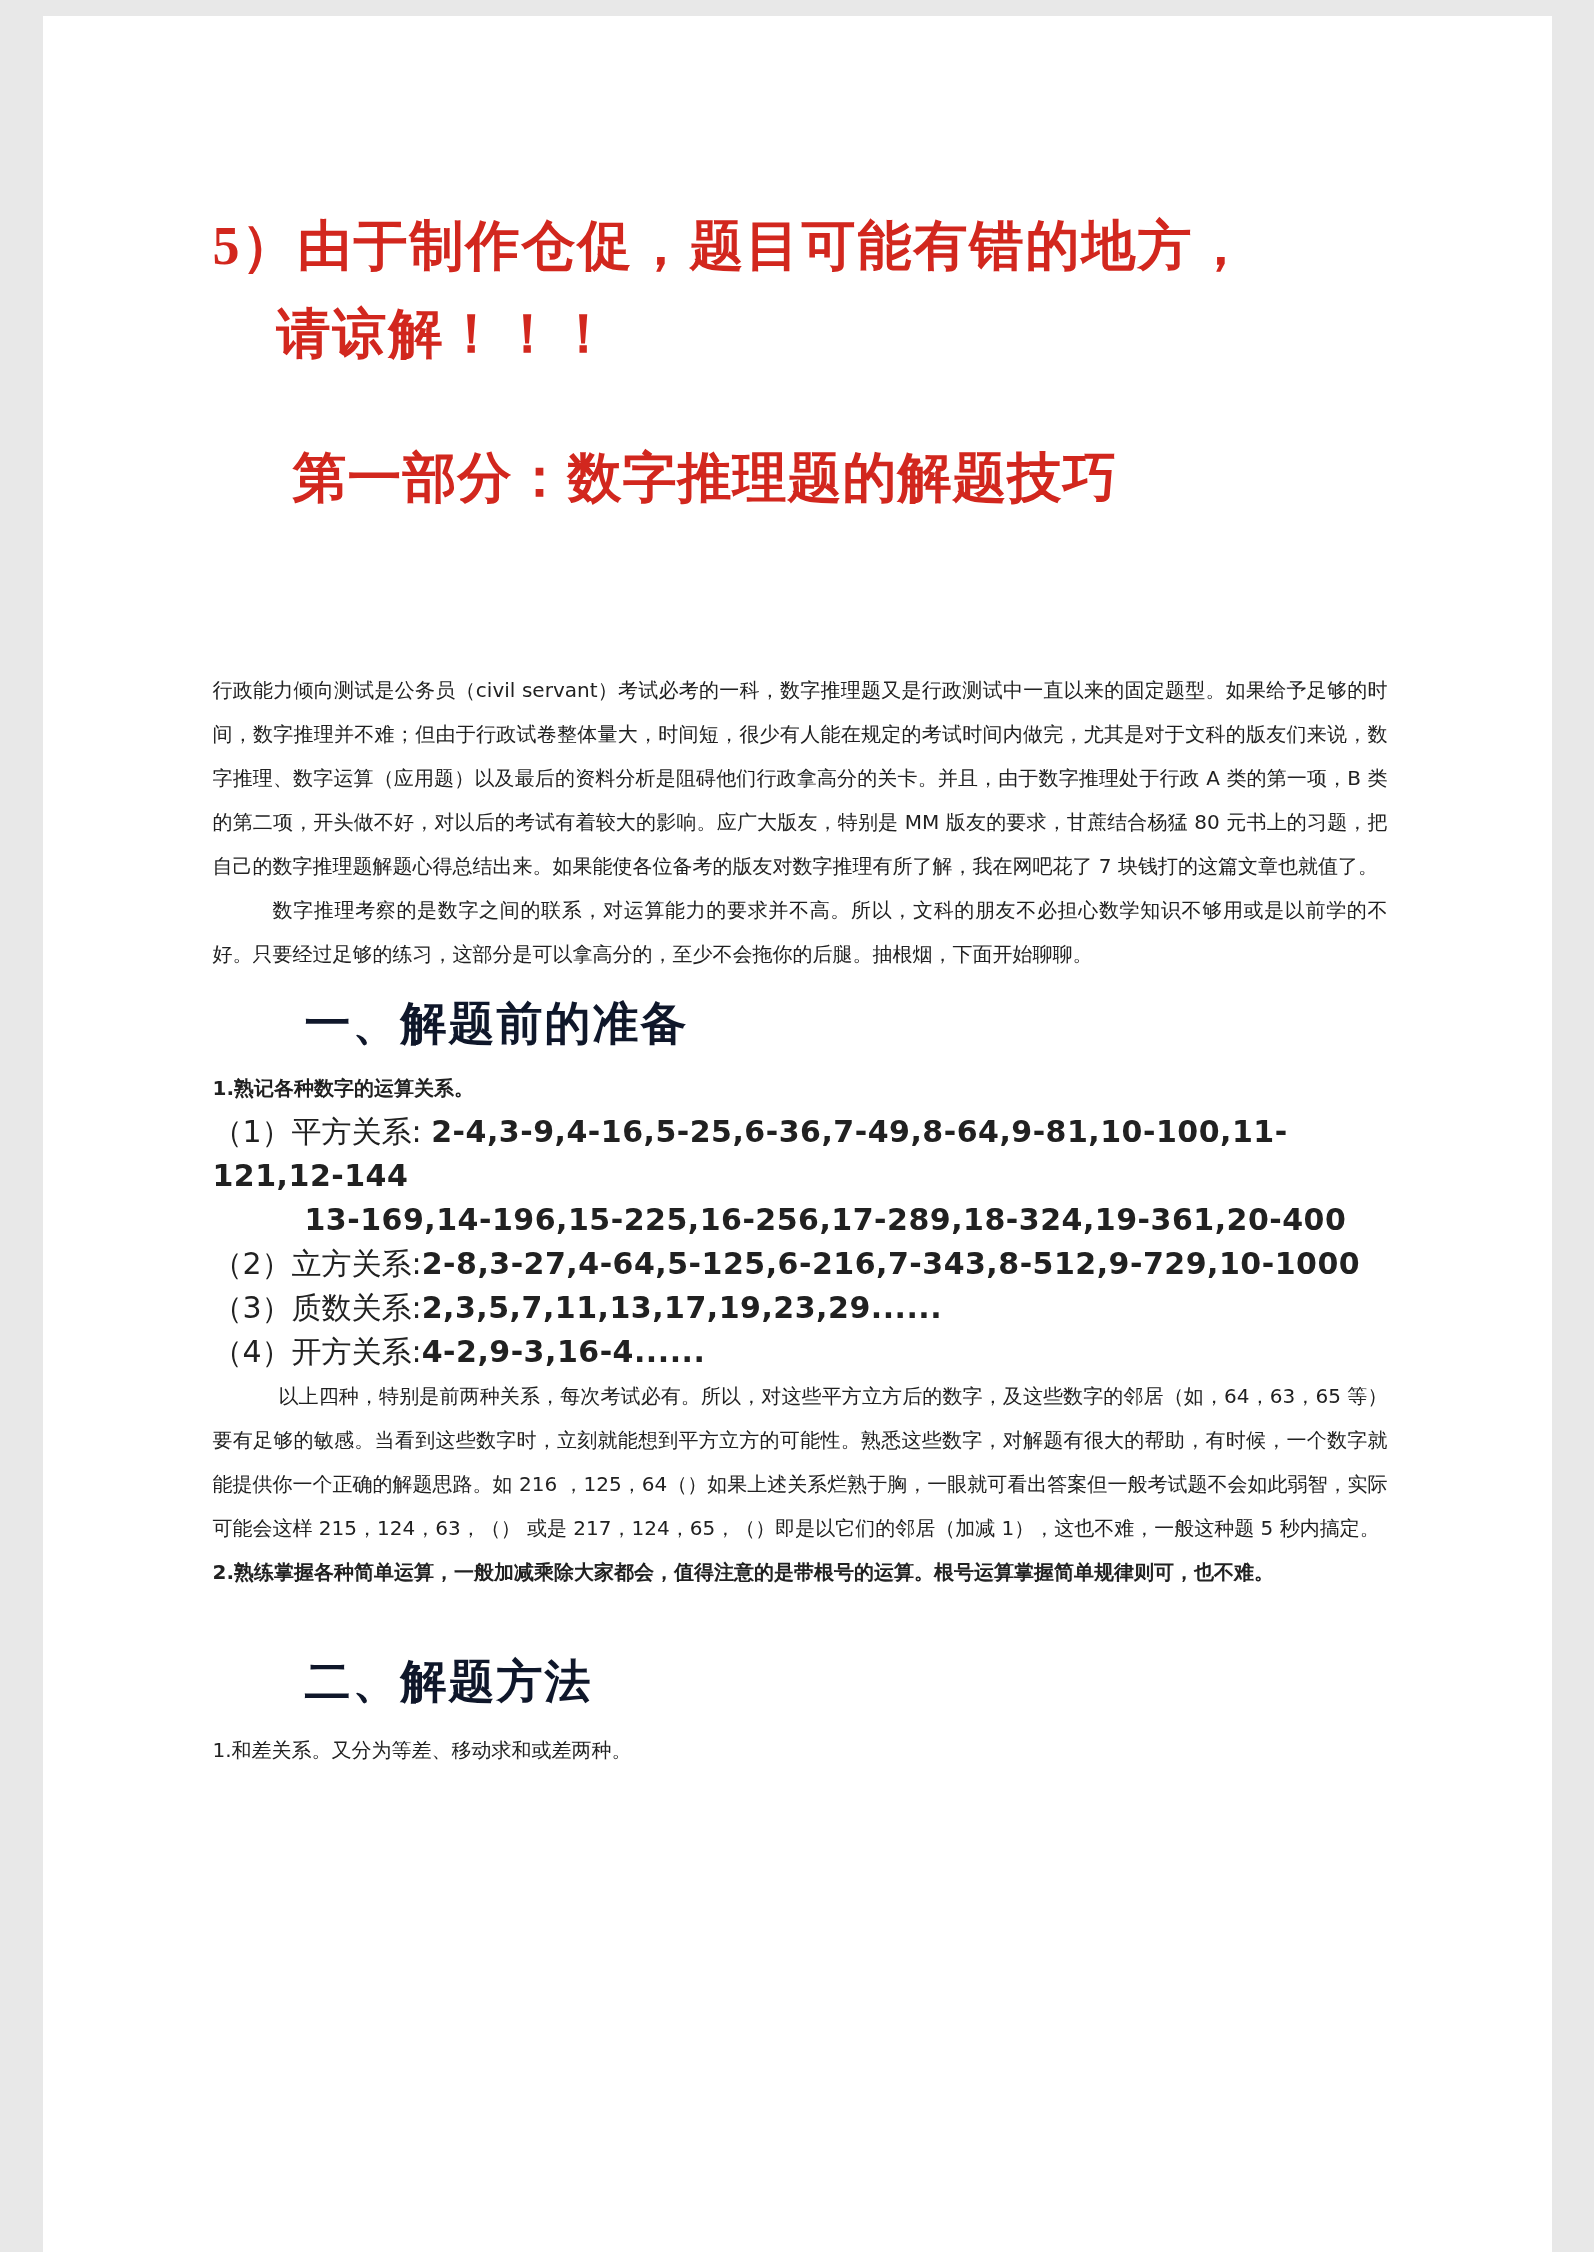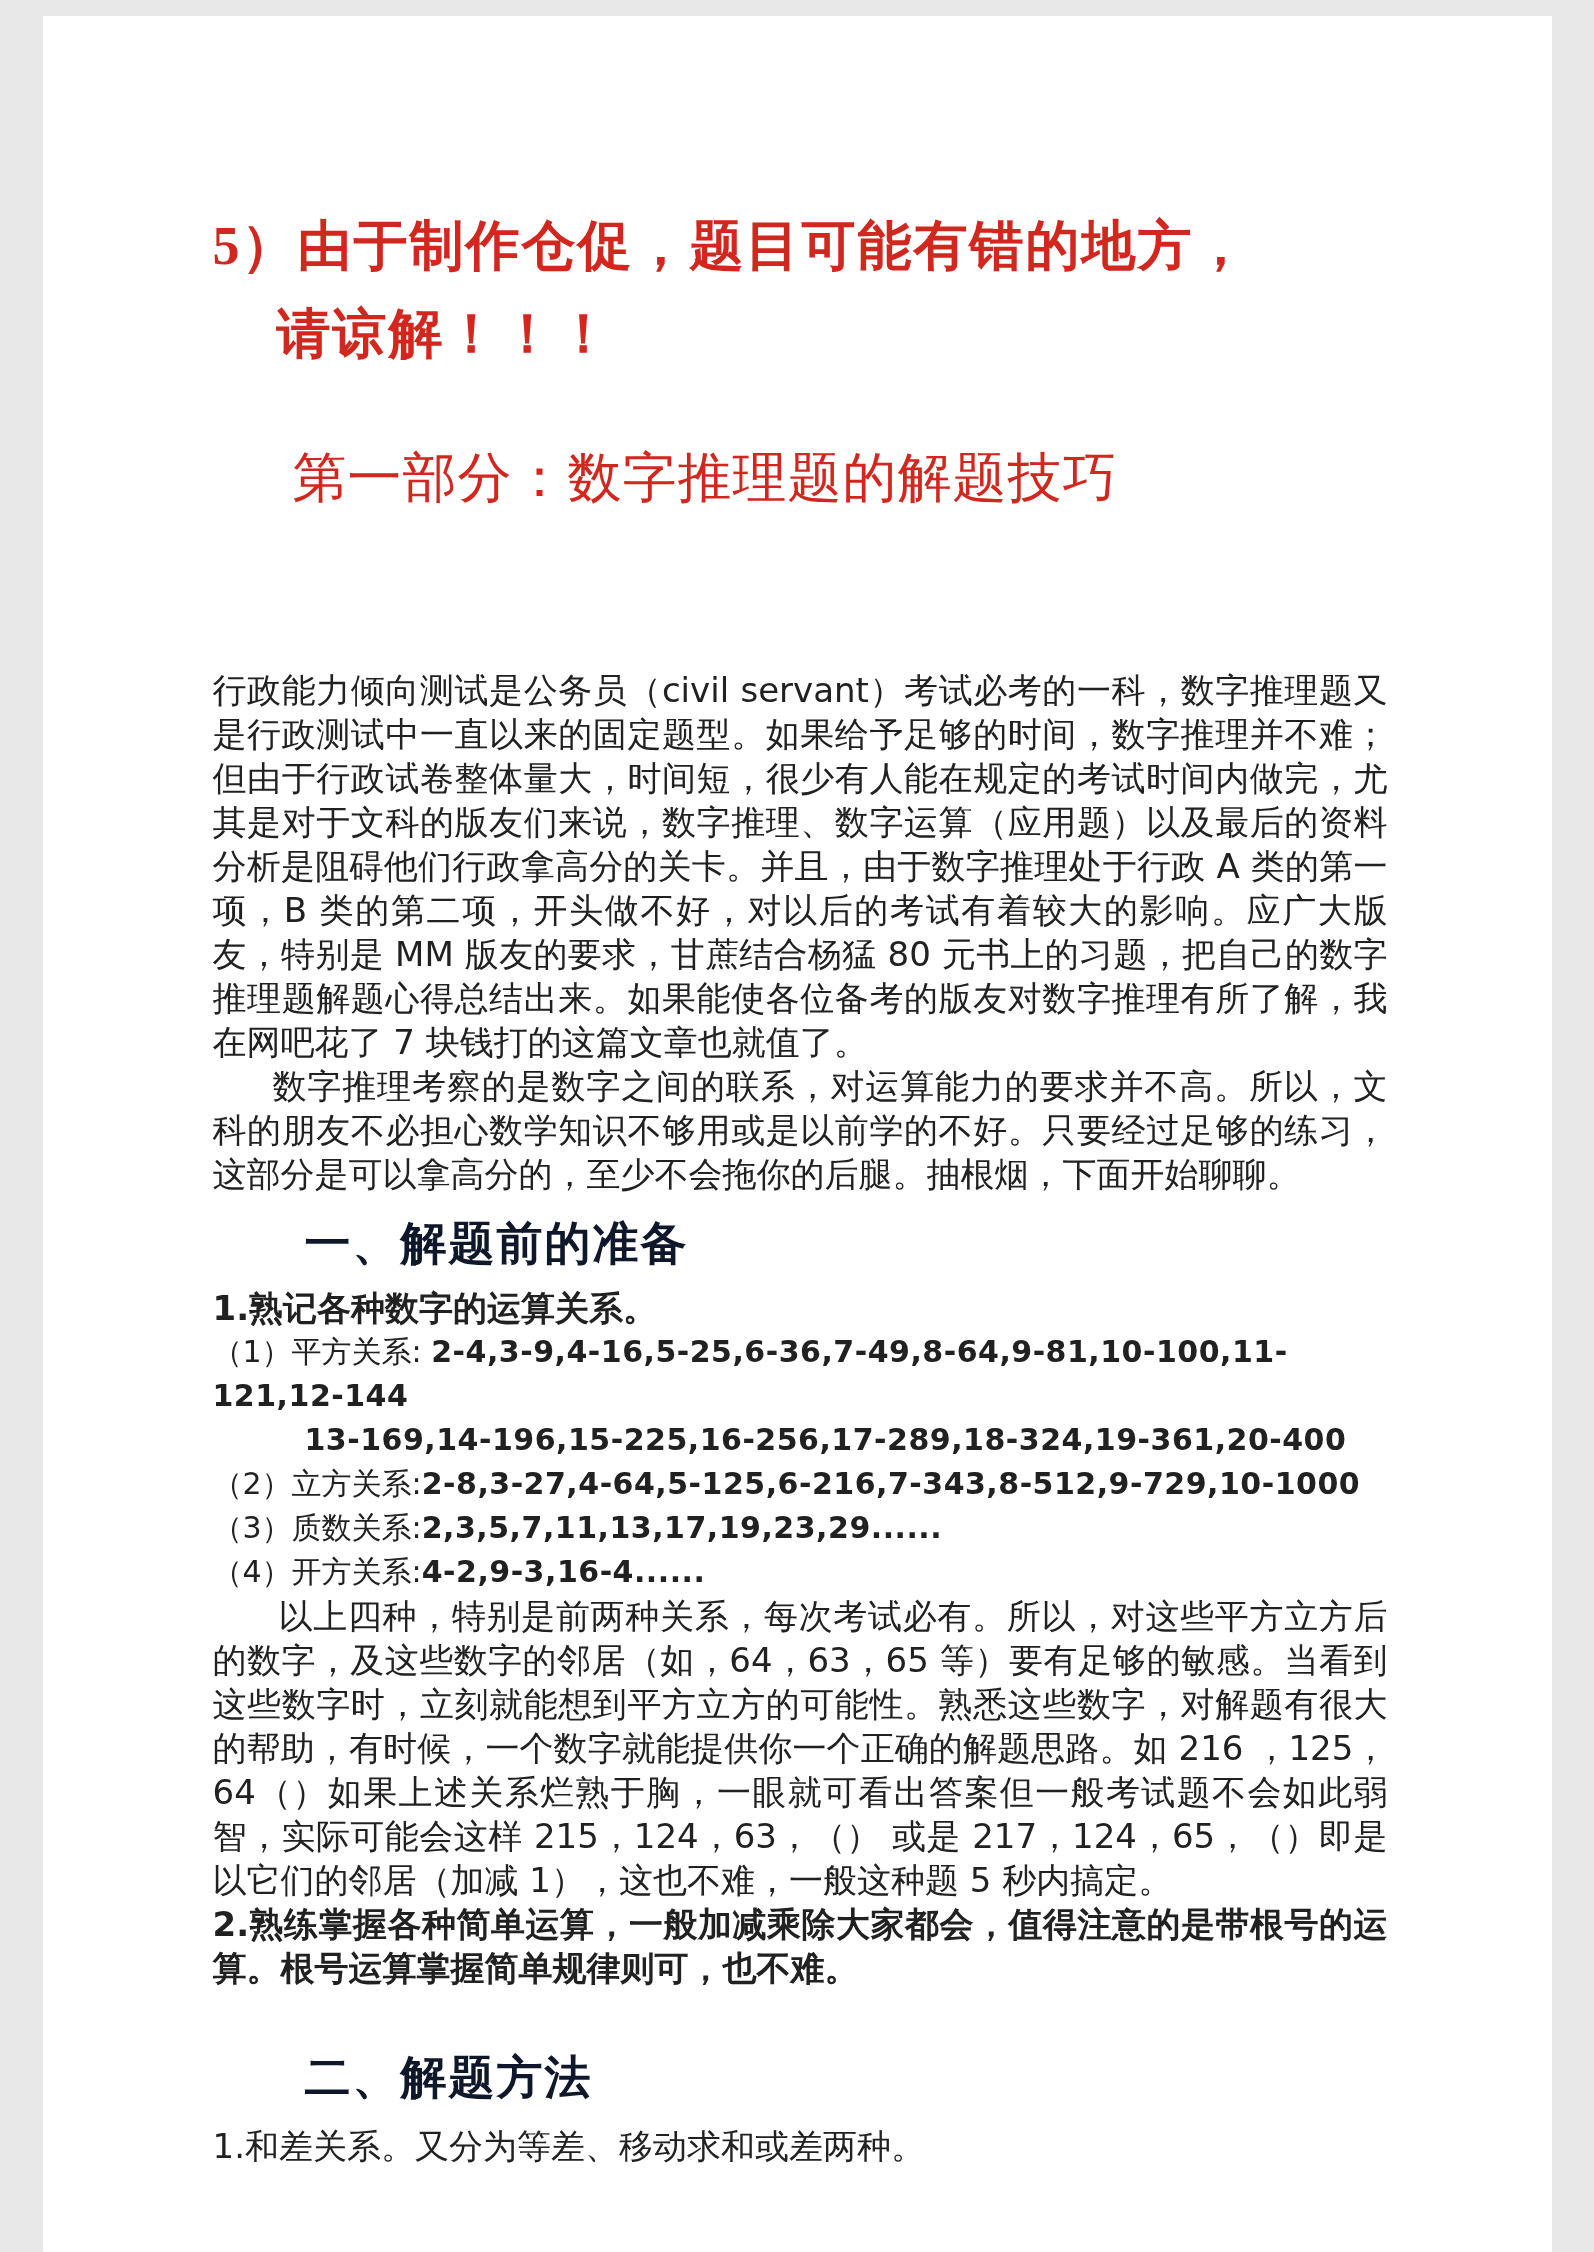--- a/index.html
+++ b/index.html
@@ -20,30 +20,30 @@
     font-family: "Liberation Serif", "DejaVu Serif", serif;
     font-weight: bold;
     color: #d2271e;
     font-size: 54px;
     line-height: 88px;
     letter-spacing: 2px;
   }
   .notice-l2 { padding-left: 64px; }
   .part-title {
     font-family: "Liberation Serif", "DejaVu Serif", serif;
-    font-weight: normal;
+    font-weight: bold;
     color: #d2271e;
     font-size: 54px;
     line-height: 88px;
     letter-spacing: 1px;
     margin: 56px 0 0 80px;
   }
   
   .body {
-    font-size: 34px;
+    font-size: 20px;
     line-height: 44px;
     text-align: justify;
     margin: 0;
   }
   .first-body { margin-top: 146px; }
   .p-indent { text-indent: 60px; }
   .bold { font-weight: bold; }
   .sec {
     font-size: 46px;
     line-height: 62px;

